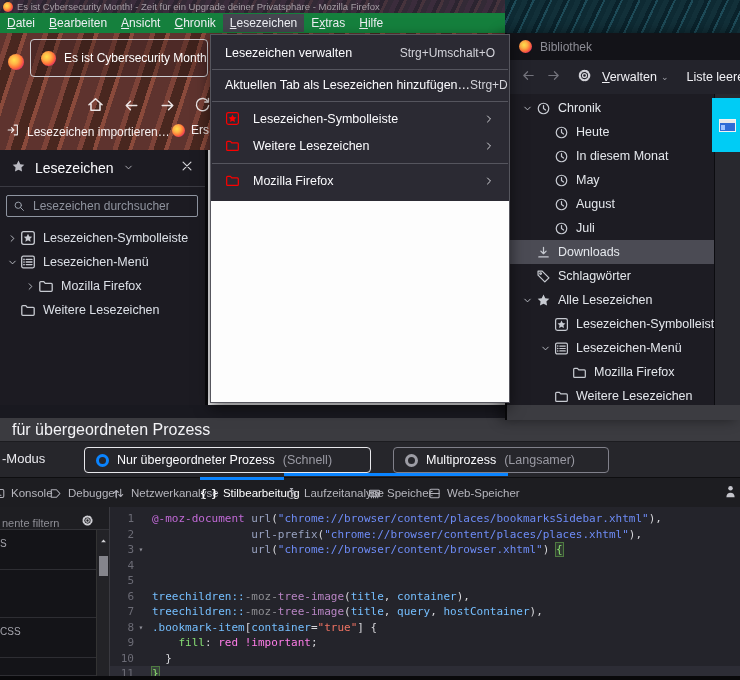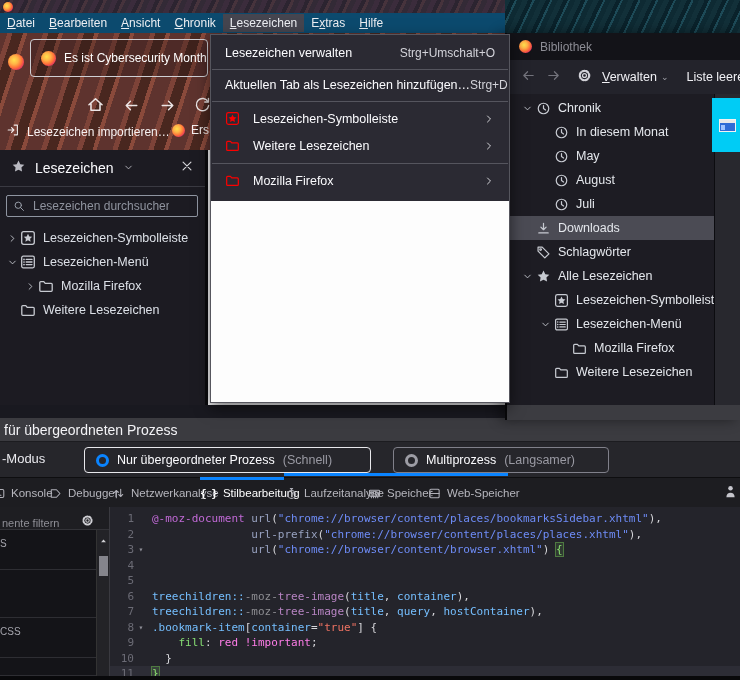--- a/index.html
+++ b/index.html
@@ -7,21 +7,21 @@
   .screen{position:relative;width:740px;height:680px;background:#0b0b0d;overflow:hidden;
           font-family:"Liberation Sans",sans-serif;color:#d7d7db;}
 
   
   .titlebar{position:absolute;left:0;top:0;width:505px;height:13px;
     background:repeating-linear-gradient(115deg,#3b2c3c 0 5px,#2c2430 5px 9px,#46333c 9px 12px,#332a36 12px 17px);
     display:flex;align-items:center;gap:4px;padding:0 3px;overflow:hidden;}
   .title-text{font-size:9.5px;color:#a59ea5;white-space:nowrap;}
   .desktop-tr{position:absolute;left:505px;top:0;width:235px;height:33px;
     background:repeating-linear-gradient(115deg,#123039 0 5px,#0a222b 5px 9px,#1d4a57 9px 11px,#0e2a33 11px 16px);}
-  .menubar{position:absolute;left:0;top:13px;width:505px;height:20px;background:#0c4a6e;
+  .menubar{position:absolute;left:0;top:13px;width:505px;height:20px;background:#15803d;
     display:flex;align-items:center;font-size:12px;color:#eceef2;}
   .menu-item{padding:2px 7px;white-space:nowrap;}
   .menu-item.open{background:#45454f;}
   .menu-item u{text-decoration:underline;}
 
   
   .theme-area{position:absolute;left:0;top:33px;width:510px;height:117px;overflow:hidden;
     background:repeating-linear-gradient(108deg,#5e332e 0 7px,#7d4338 7px 12px,#49271f 12px 22px,#8a4a3b 22px 26px,#5e332e 26px 34px);}
   .fxlogo{display:inline-block;flex:none;border-radius:50%;
     background:radial-gradient(circle at 38% 38%,#ffe14d 0%,#ffb347 30%,#ff7139 55%,#e22f63 78%,#a8007f 100%);}
@@ -95,22 +95,22 @@
   
   .cyan-win{position:absolute;left:712px;top:98px;width:28px;height:54px;background:#00ccf5;z-index:30;
     display:flex;align-items:center;}
   .win-icon{width:17px;height:13px;margin-left:7px;background:#2e6bd6;border:1.5px solid #f2f2f2;position:relative;}
   .win-icon:before{content:"";position:absolute;left:0;top:0;right:0;height:3px;background:#e8e8e8;}
   .win-icon:after{content:"";position:absolute;left:1px;top:5px;width:4px;height:5px;background:#9fc3ff;}
 
   
   .dt-gap{position:absolute;left:0;top:405px;width:505px;height:13px;background:#191920;}
   .dt-msgbar{position:absolute;left:0;top:418px;width:740px;height:24px;background:#3b3b40;
-    border-bottom:1px solid #1c1c20;display:flex;align-items:center;padding:0 4px;
-    color:#f3f3f6;font-size:14px;}
+    border-bottom:1px solid #1c1c20;display:flex;align-items:center;padding:0 12px;
+    color:#f3f3f6;font-size:16px;}
   .dt-moderow{position:absolute;left:0;top:442px;width:740px;height:35px;background:#26262b;}
   .mode-label{position:absolute;left:2px;top:9px;font-size:13px;color:#e9e9ee;}
   .pill{position:absolute;top:5px;height:26px;border-radius:4px;display:flex;align-items:center;
     gap:8px;padding:0 11px;font-size:12.5px;color:#fbfbfe;white-space:nowrap;}
   .pill .hint{color:#9a9aa3;}
   .radio{width:13px;height:13px;border-radius:50%;flex:none;}
   .radio.on{border:3.5px solid #0a84ff;}
   .radio.off{border:3.5px solid #9d9da5;}
   .focus-line{position:absolute;left:284px;top:473px;width:224px;height:3px;background:#0a84ff;z-index:12;}
 
@@ -159,20 +159,21 @@
   .tk-brace{color:#8ae06f;outline:1px solid #4e7a41;background:rgba(120,200,90,.13);}
   .bottom-strip{position:absolute;left:0;top:676px;width:740px;height:4px;background:#09090b;}
 </style>
 </head>
 <body>
 
 <div class="screen">
 
   <div class="titlebar">
     <span class="fxlogo" style="width:10px;height:10px;"></span>
+    <span class="title-text">Es ist Cybersecurity Month! - Zeit für ein Upgrade deiner Privatsphäre - Mozilla Firefox</span>
   </div>
   <div class="desktop-tr"></div>
 
   <div class="menubar" id="menubar">
       <div class="menu-item"><span></span><u>D</u><span>atei</span></div>
       <div class="menu-item"><span></span><u>B</u><span>earbeiten</span></div>
       <div class="menu-item"><span></span><u>A</u><span>nsicht</span></div>
       <div class="menu-item"><span></span><u>C</u><span>hronik</span></div>
       <div class="menu-item open"><span></span><u>L</u><span>esezeichen</span></div>
       <div class="menu-item"><span>E</span><u>x</u><span>tras</span></div>
@@ -407,20 +408,30 @@
               </svg>
             </span>
           </span>
           <span class="ico">
             <svg viewBox="0 0 16 16" width="15" height="15" fill="none" stroke="currentColor" stroke-width="1.3" stroke-linecap="round" stroke-linejoin="round">
               <circle cx="8" cy="8" r="5.6"></circle>
               <path d="M8 4.8V8l2.2 1.6"></path>
             </svg>
           </span>
           <span class="tree-label">Chronik</span>
+        </div>
+        <div class="tree-row" style="padding-left: 30px;">
+          <span class="chev" style="width: 17px;"></span>
+          <span class="ico">
+            <svg viewBox="0 0 16 16" width="15" height="15" fill="none" stroke="currentColor" stroke-width="1.3" stroke-linecap="round" stroke-linejoin="round">
+              <circle cx="8" cy="8" r="5.6"></circle>
+              <path d="M8 4.8V8l2.2 1.6"></path>
+            </svg>
+          </span>
+          <span class="tree-label">Heute</span>
         </div>
         <div class="tree-row" style="padding-left: 30px;">
           <span class="chev" style="width: 17px;"></span>
           <span class="ico">
             <svg viewBox="0 0 16 16" width="15" height="15" fill="none" stroke="currentColor" stroke-width="1.3" stroke-linecap="round" stroke-linejoin="round">
               <circle cx="8" cy="8" r="5.6"></circle>
               <path d="M8 4.8V8l2.2 1.6"></path>
             </svg>
           </span>
           <span class="tree-label">In diesem Monat</span>

